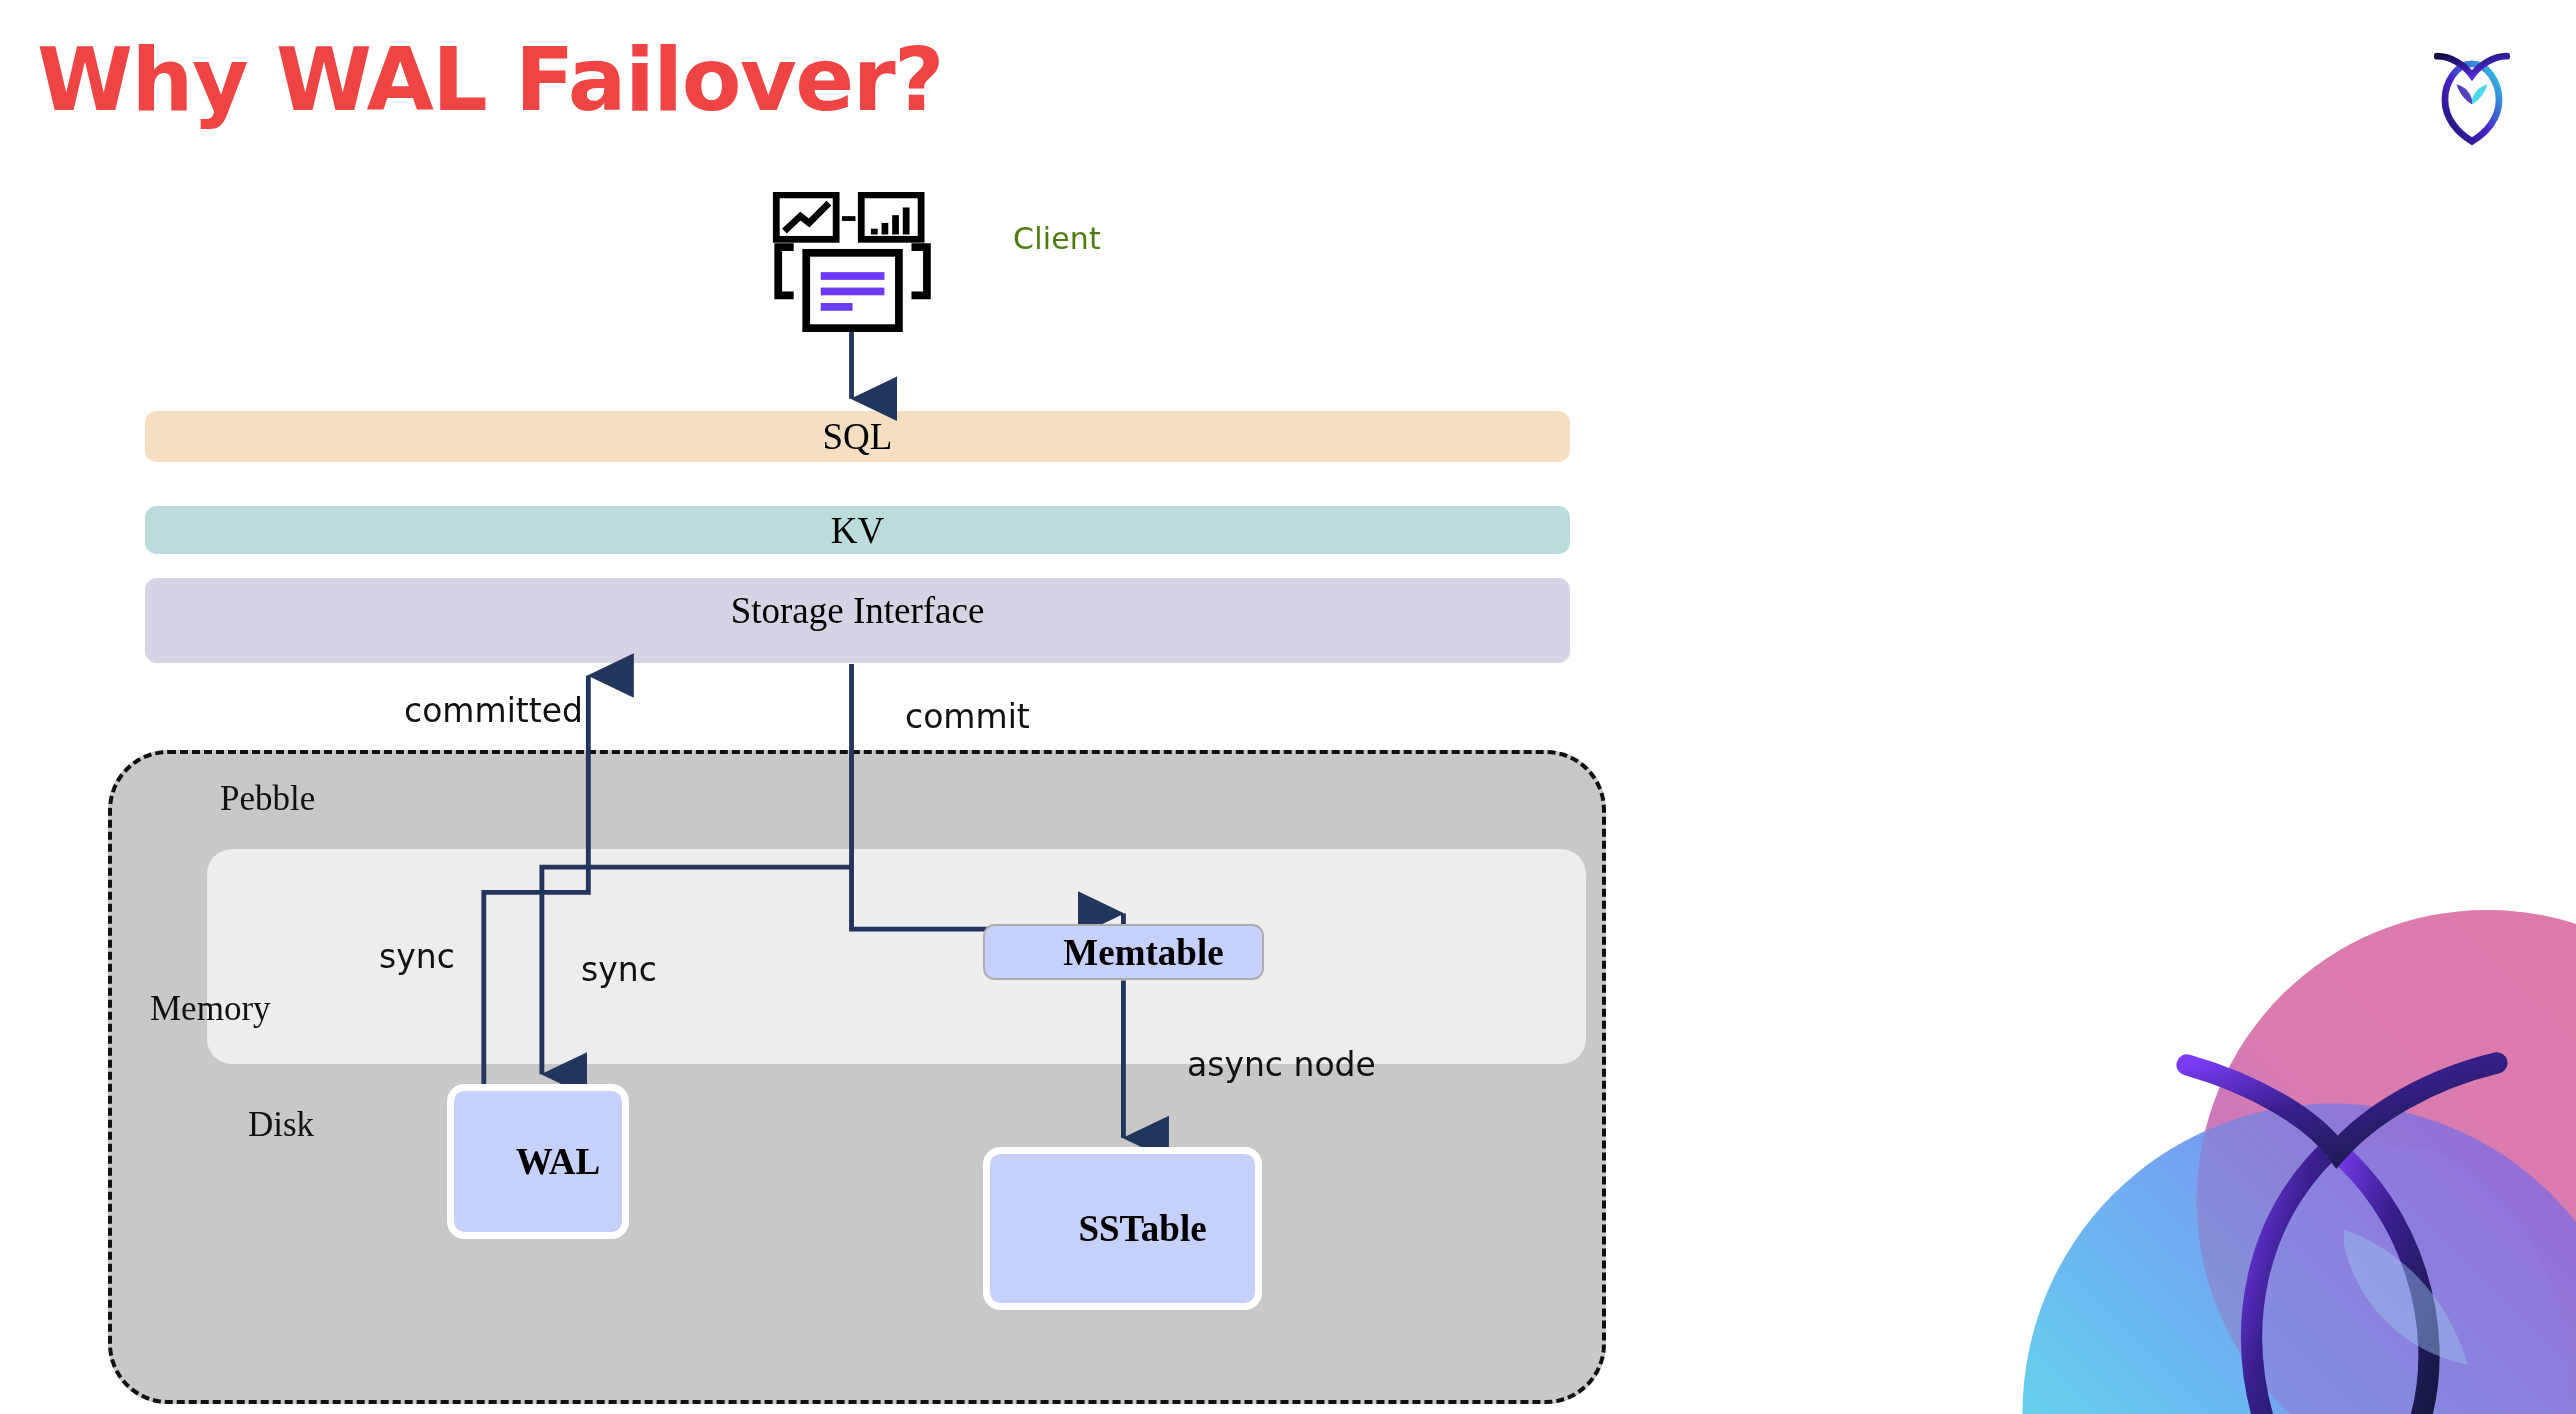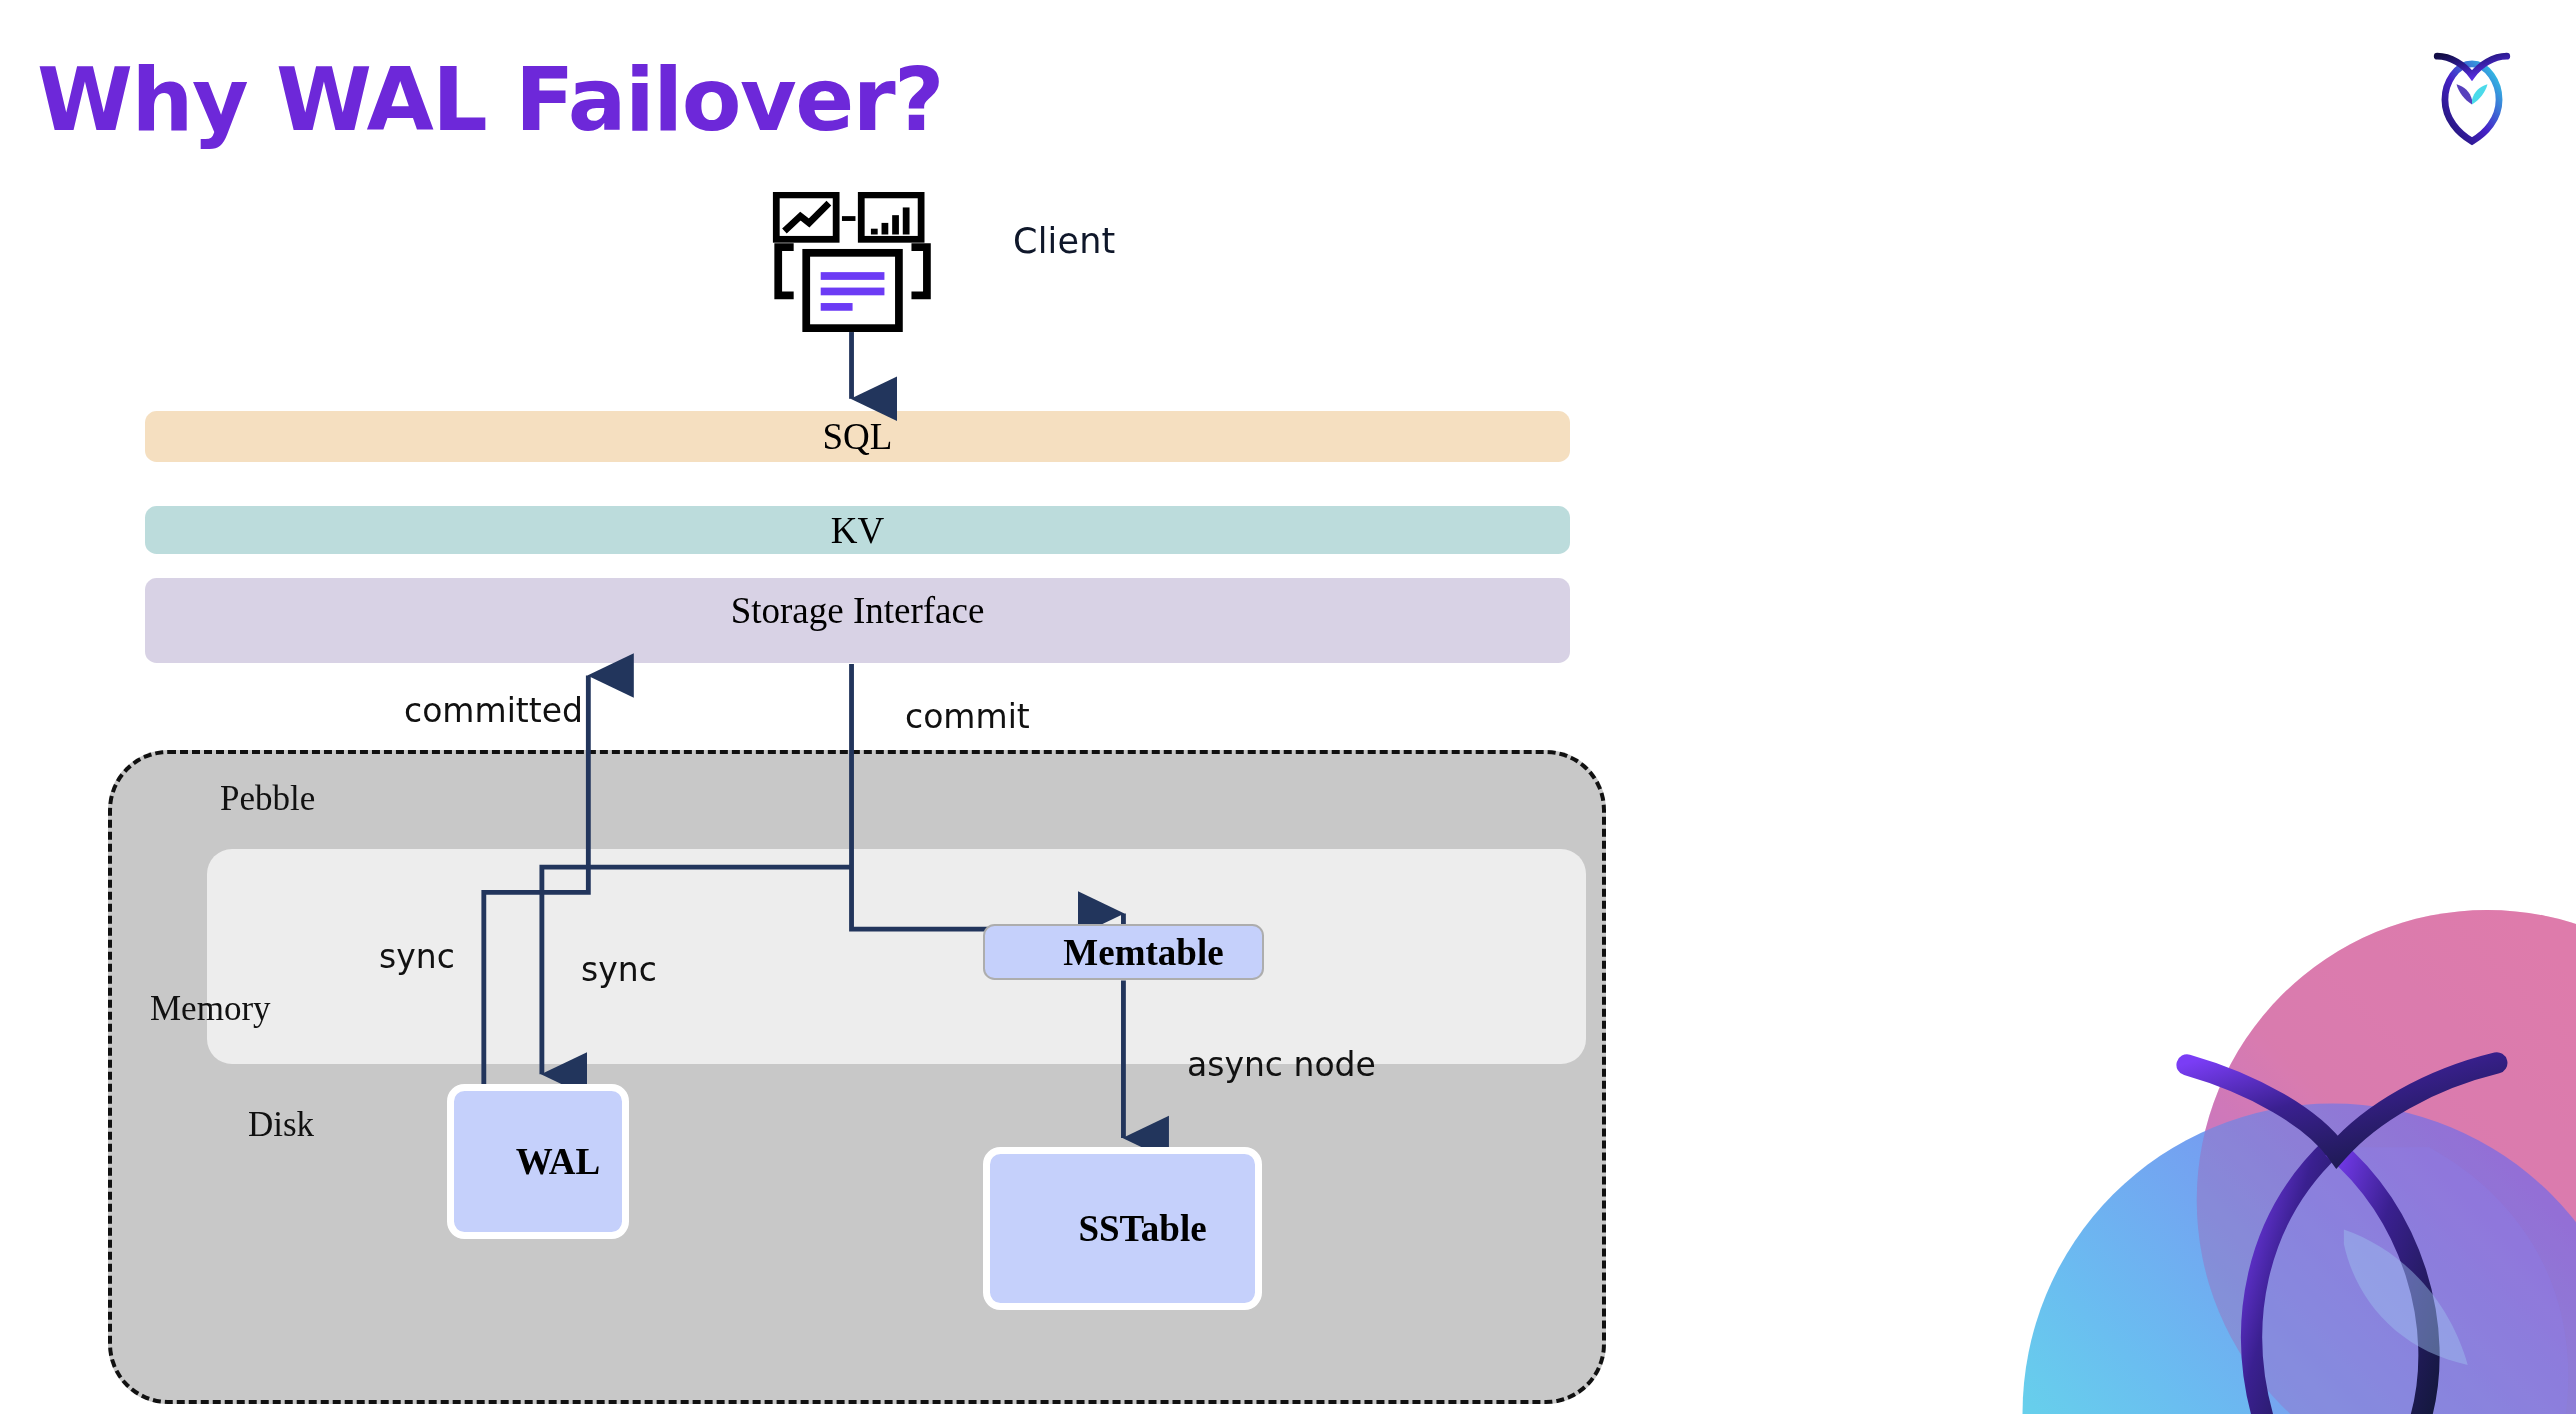--- a/index.html
+++ b/index.html
@@ -5,36 +5,36 @@
   html,body{margin:0;padding:0;background:#ffffff;}
   body{width:2576px;height:1415px;overflow:hidden;position:relative;
        font-family:"Liberation Sans", sans-serif;}
   .slide{position:absolute;inset:0;background:#fff;overflow:hidden;}
 
   
   #slide-title{
     position:absolute;left:37px;top:35px;
     font-family:"DejaVu Sans","Liberation Sans",sans-serif;
     font-weight:700;font-size:87px;letter-spacing:-1.5px;
-    color:#6d28d9;line-height:1.05;white-space:nowrap;margin-top:20px;
+    color:#ef4444;line-height:1.05;white-space:nowrap;
   }
 
   
   #brand-logo{position:absolute;left:2414px;top:32px;width:116px;height:116px;}
 
   
   #decor-art{position:absolute;left:1945px;top:910px;width:639px;height:513px;
              pointer-events:none;}
 
   
   #diagram{position:absolute;left:0;top:0;width:1645px;height:1415px;}
 
   .client-label{
     position:absolute;left:1013px;top:221px;
-    font-size:35px;color:#0f172a;font-family:"DejaVu Sans","Liberation Sans",sans-serif;
+    font-size:30px;color:#4d7c0f;font-family:"DejaVu Sans","Liberation Sans",sans-serif;
     letter-spacing:0.2px;
   }
   #client-icon{position:absolute;left:772px;top:192px;width:165px;height:140px;}
 
   .layer-bar{
     position:absolute;left:145px;width:1425px;border-radius:11.6px;
     display:flex;align-items:center;justify-content:center;
     font-family:"Liberation Serif","DejaVu Serif",serif;
     font-size:37px;color:#000000;
   }

